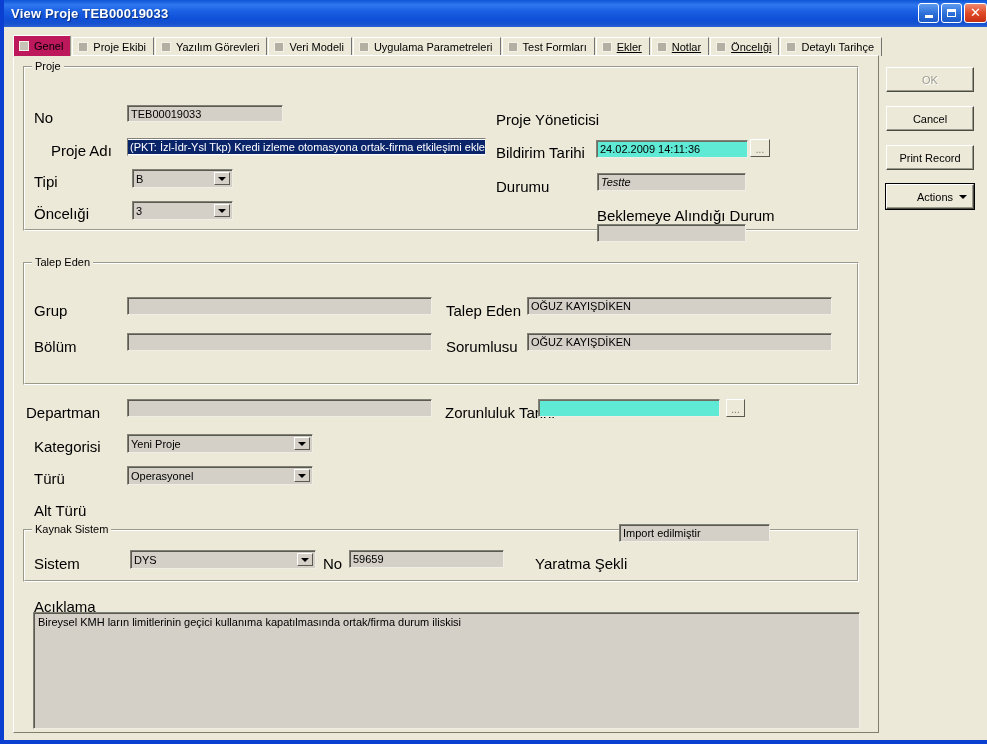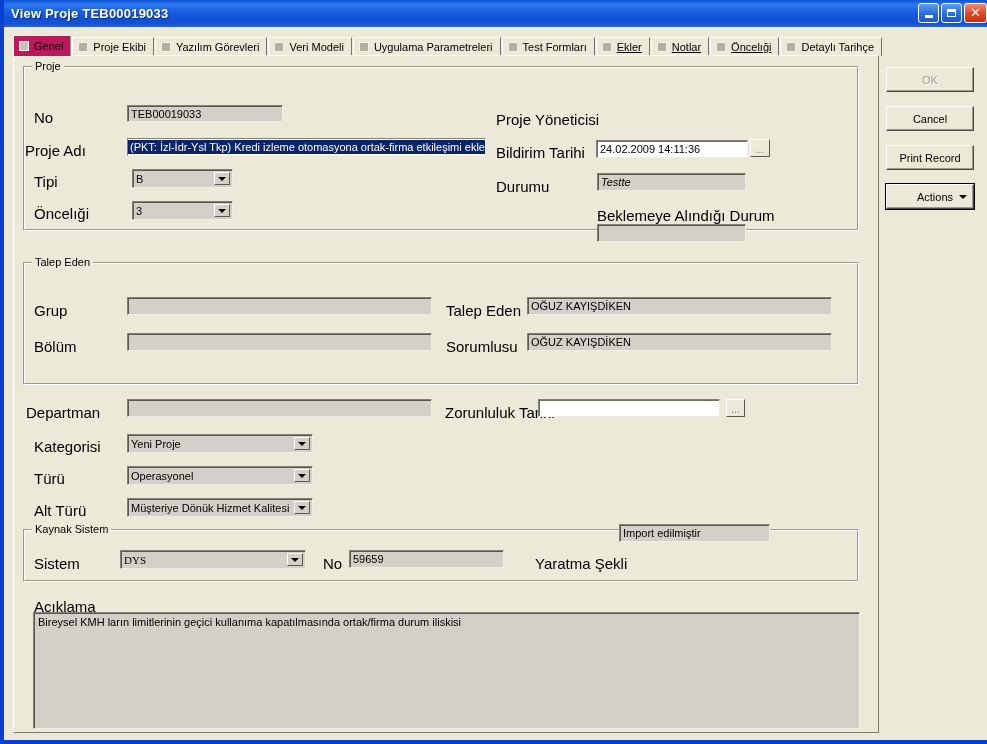--- a/index.html
+++ b/index.html
@@ -192,21 +192,21 @@
   
   .ro {
     background: #d4d0c8;
     border: 1px solid #808076;
     border-right-color: #efeee4;
     border-bottom-color: #efeee4;
     box-shadow: inset 1px 1px 0 0 #5a5a50;
   }
   
   .ed {
-    background: #ffffff;
+    background: #5eead4;
     border: 1px solid #808076;
     border-right-color: #efeee4;
     border-bottom-color: #efeee4;
     box-shadow: inset 1px 1px 0 0 #6e6e62;
   }
   
   .selfield {
     background: #ffffff;
     border: 1px solid #808076;
     border-right-color: #efeee4;
@@ -405,21 +405,21 @@
     <div id="formpanel">
 
       <div class="groupbox" style="left:9px; top:10px; width:836px; height:165px;">
         <div class="gb-inner"></div>
         <span class="gb-title">Proje</span>
       </div>
 
       <span class="lbl" style="left:20px; top:53px;">No</span>
       <div class="field ro" style="left:113px; top:49px; width:156px; height:17px;">TEB00019033</div>
 
-      <span class="lbl" style="left:11px; top:86px;text-align:center;">Proje Adı</span>
+      <span class="lbl" style="left:37px; top:86px;text-align:center;">Proje Adı</span>
       <div class="field selfield" style="left:113px; top:82px; width:359px; height:18px;">
         <span class="sel" style="width:357px;">(PKT: İzl-İdr-Ysl Tkp) Kredi izleme otomasyona ortak-firma etkileşimi eklenm</span>
       </div>
 
       <span class="lbl" style="left:20px; top:117px;">Tipi</span>
       <div class="combo" style="left:118px; top:113px; width:101px; height:19px;">
         <span class="ctext">B</span>
         <span class="carrow">
             <i class="arrowglyph"></i>
           </span>
@@ -479,34 +479,28 @@
 
       <span class="lbl" style="left:20px; top:414px;">Türü</span>
       <div class="combo" style="left:113px; top:410px; width:186px; height:19px;">
         <span class="ctext">Operasyonel</span>
         <span class="carrow">
             <i class="arrowglyph"></i>
           </span>
       </div>
 
       <span class="lbl" style="left:20px; top:446px;">Alt Türü</span>
-      <div class="combo" style="left:113px; top:442px; width:186px; height:19px;">
-        <span class="ctext">Müşteriye Dönük Hizmet Kalitesi</span>
-        <span class="carrow">
-            <i class="arrowglyph"></i>
-          </span>
-      </div>
 
       <div class="groupbox" style="left:9px; top:473px; width:836px; height:53px;">
         <div class="gb-inner"></div>
         <span class="gb-title">Kaynak Sistem</span>
       </div>
 
       <span class="lbl" style="left:20px; top:499px;">Sistem</span>
-      <div class="combo" style="left:106px; top:494px; width:186px; height:19px;font-family:Liberation Serif, serif;">
+      <div class="combo" style="left:116px; top:494px; width:186px; height:19px;">
         <span class="ctext">DYS</span>
         <span class="carrow">
             <i class="arrowglyph"></i>
           </span>
       </div>
 
       <span class="lbl" style="left:309px; top:499px;">No</span>
       <div class="field ro" style="left:335px; top:494px; width:155px; height:18px;">59659</div>
 
       <span class="lbl" style="left:521px; top:499px;">Yaratma Şekli</span>

